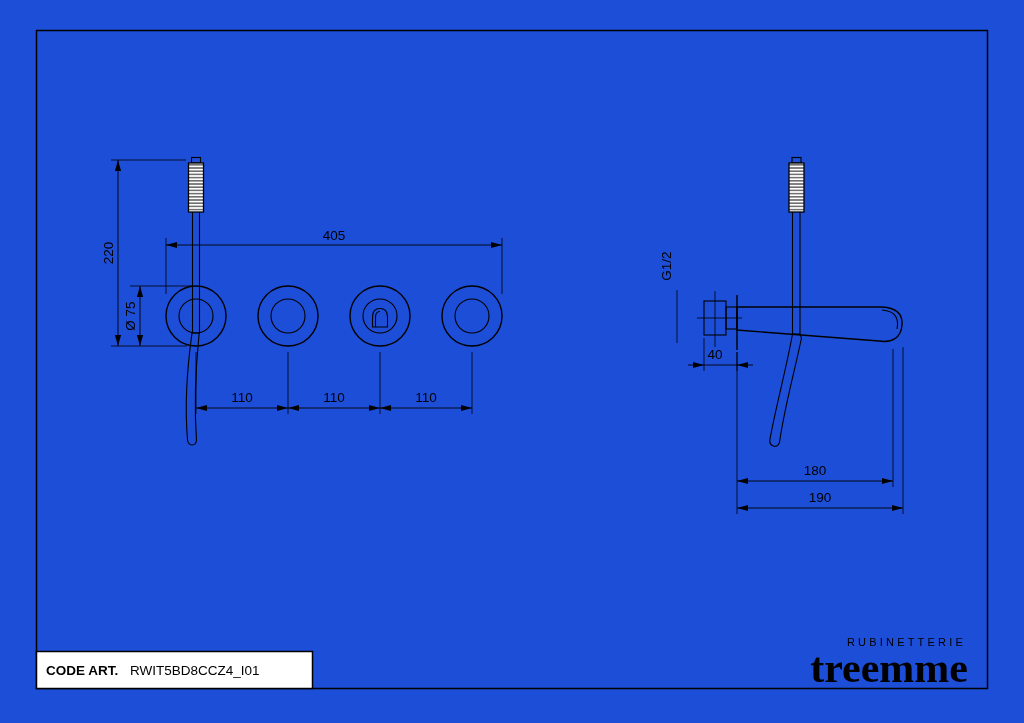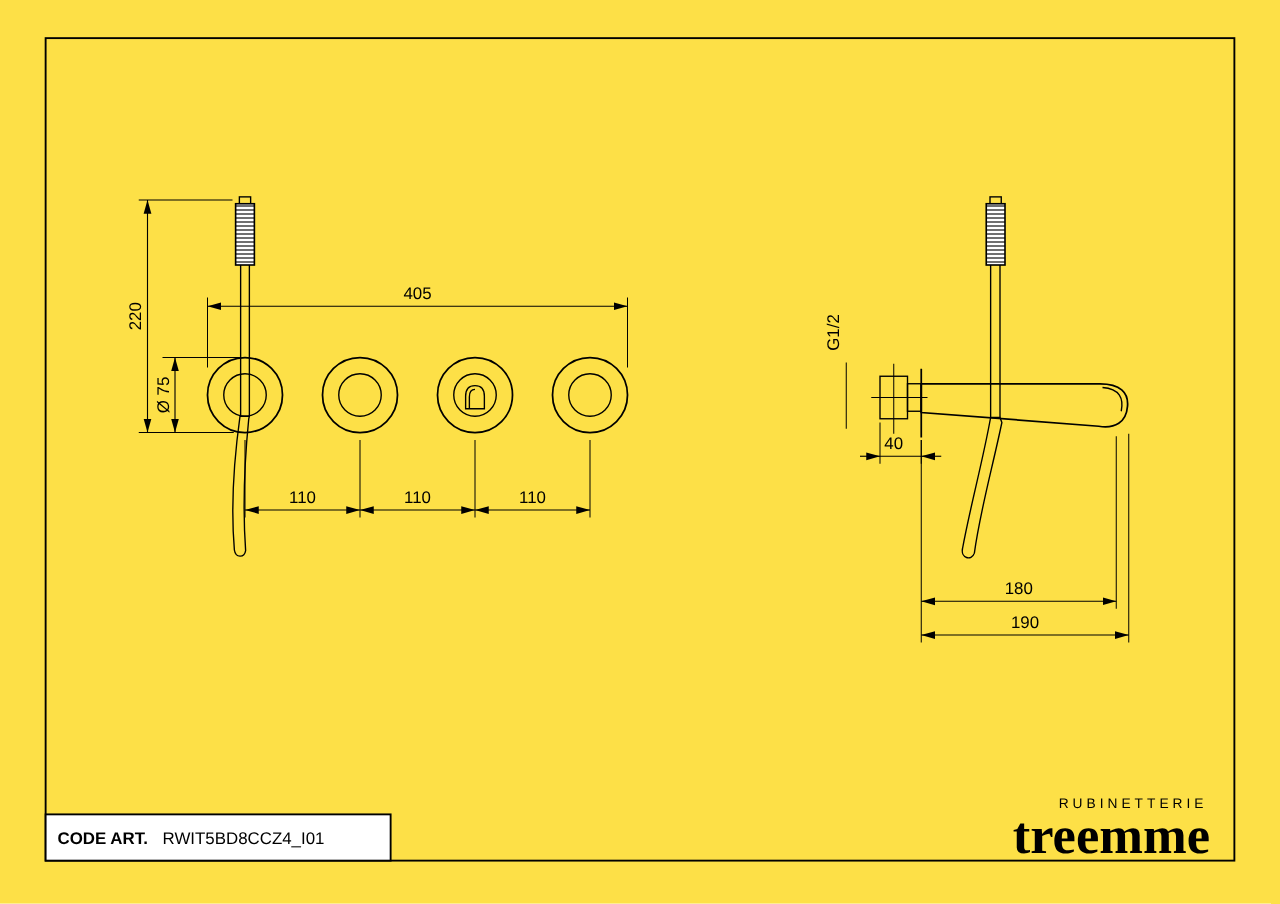--- a/index.html
+++ b/index.html
@@ -1,16 +1,16 @@
 <!DOCTYPE html>
 <html><head>
 <meta charset="utf-8">
 <style>
   html,body{margin:0;padding:0;background:#fff;}
-  .page{position:relative;width:1024px;height:723px;background:#fde047;overflow:hidden;
+  .page{position:relative;width:1024px;height:723px;background:#1d4ed8;overflow:hidden;
         font-family:"Liberation Sans",sans-serif;}
   svg{display:block;}
   text{fill:#000;}
   .dimtxt{font-size:13.5px;font-family:"Liberation Sans",sans-serif;}
   .codelabel{font-size:13.5px;font-weight:bold;font-family:"Liberation Sans",sans-serif;}
   .codeval{font-size:13.5px;font-family:"Liberation Sans",sans-serif;}
   .brandtop{font-size:11px;letter-spacing:3.2px;font-family:"Liberation Sans",sans-serif;}
   .brandname{font-size:42px;font-weight:bold;font-family:"Liberation Serif",serif;}
   .obj{stroke:#000;stroke-width:1.4;fill:none;}
   .objthin{stroke:#000;stroke-width:1.1;fill:none;}

